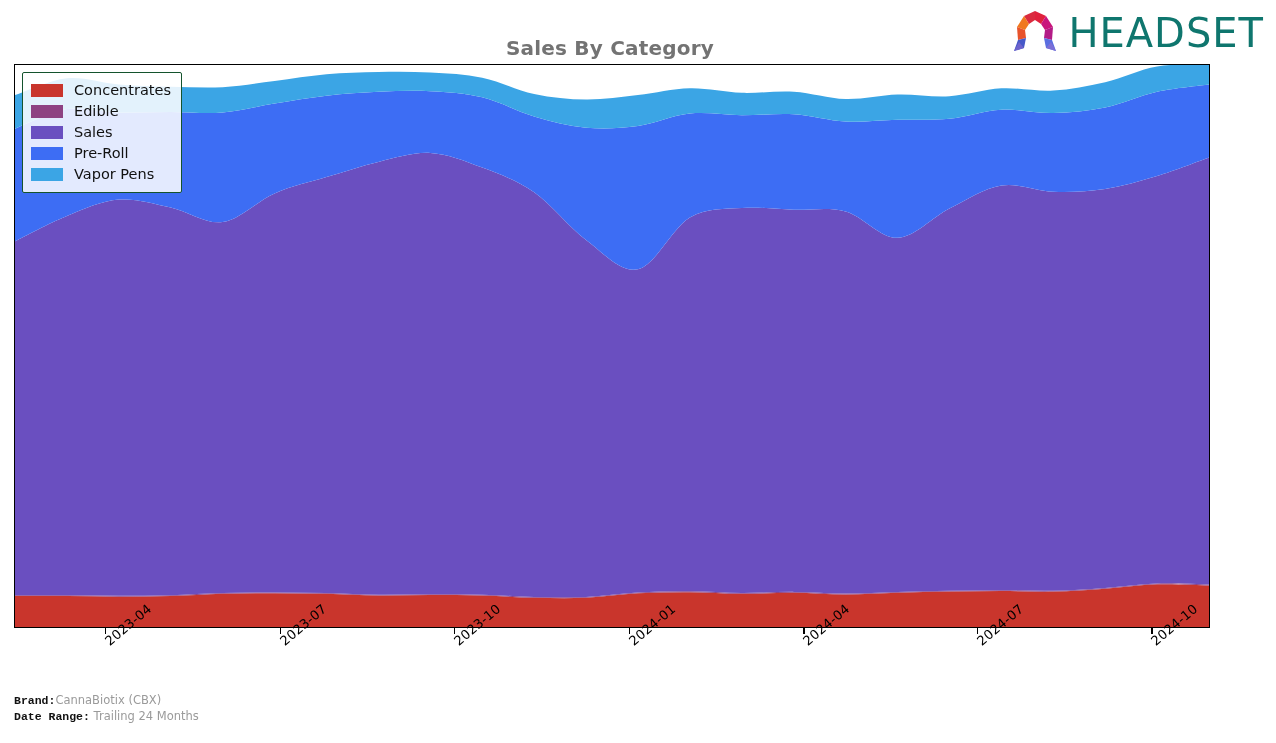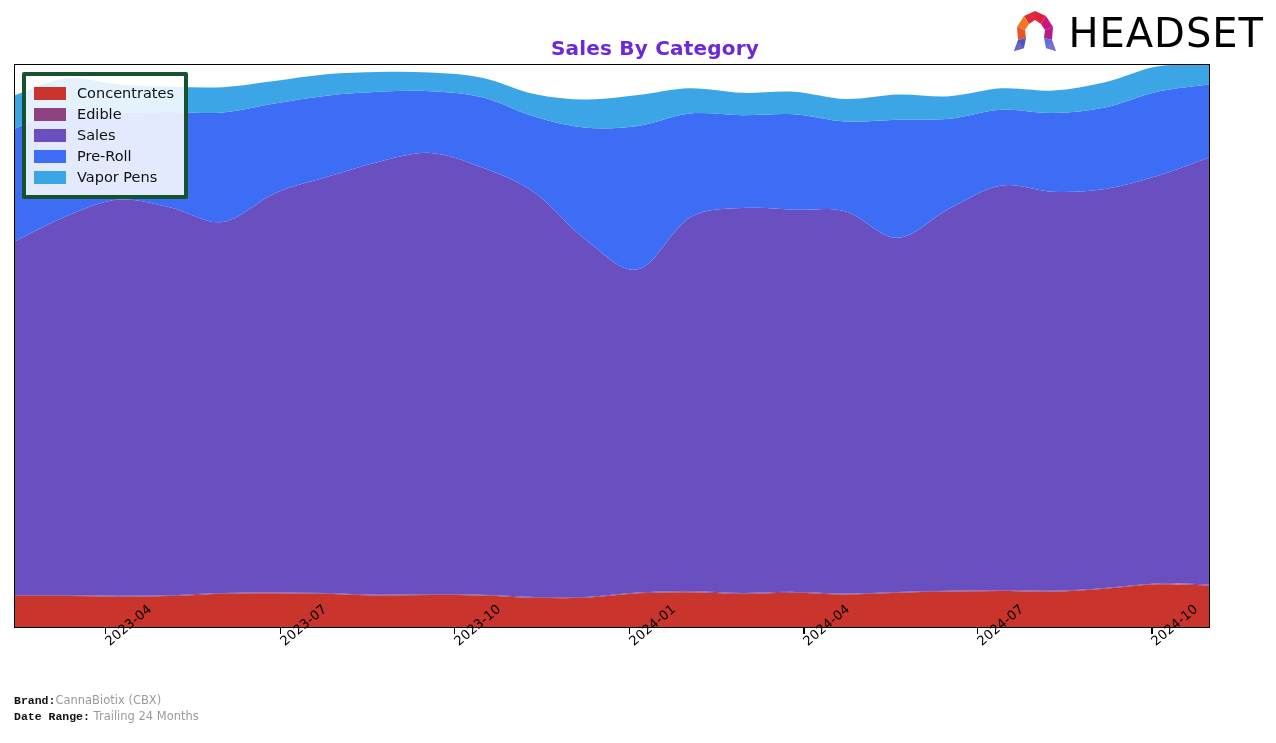--- a/index.html
+++ b/index.html
@@ -22,39 +22,38 @@
     width: 1276px;
     height: 66px;
   }
   #chart-title {
     position: absolute;
     left: 0; top: 36px;
     width: 1220px;
     text-align: center;
     font-size: 20px;
     font-weight: bold;
-    color: #6d28d9;
+    color: #737373;
     letter-spacing: 0.2px;
-    margin-left: 45px;
   }
 
   
   #logo {
     position: absolute;
     right: 12px;
     top: 10px;
     height: 46px;
     display: flex;
     align-items: center;
     gap: 8px;
   }
   #logo-wordmark {
     font-size: 40px;
     font-weight: 500;
-    color: #000000;
+    color: #0f766e;
     letter-spacing: 1px;
     line-height: 1;
     font-family: "DejaVu Sans", sans-serif;
   }
 
   
   #plot-frame {
     position: absolute;
     left: 14px;
     top: 64px;
@@ -72,21 +71,21 @@
     height: 100%;
     display: block;
   }
 
   
   #legend {
     position: absolute;
     left: 7px;
     top: 7px;
     background: rgba(255,255,255,0.86);
-    border: 4px solid #14532d;
+    border: 1px solid #14532d;
     border-radius: 2px;
     padding: 7px 10px 7px 8px;
     z-index: 5;
   }
   .legend-row {
     display: flex;
     align-items: center;
     height: 21px;
   }
   .legend-swatch {

